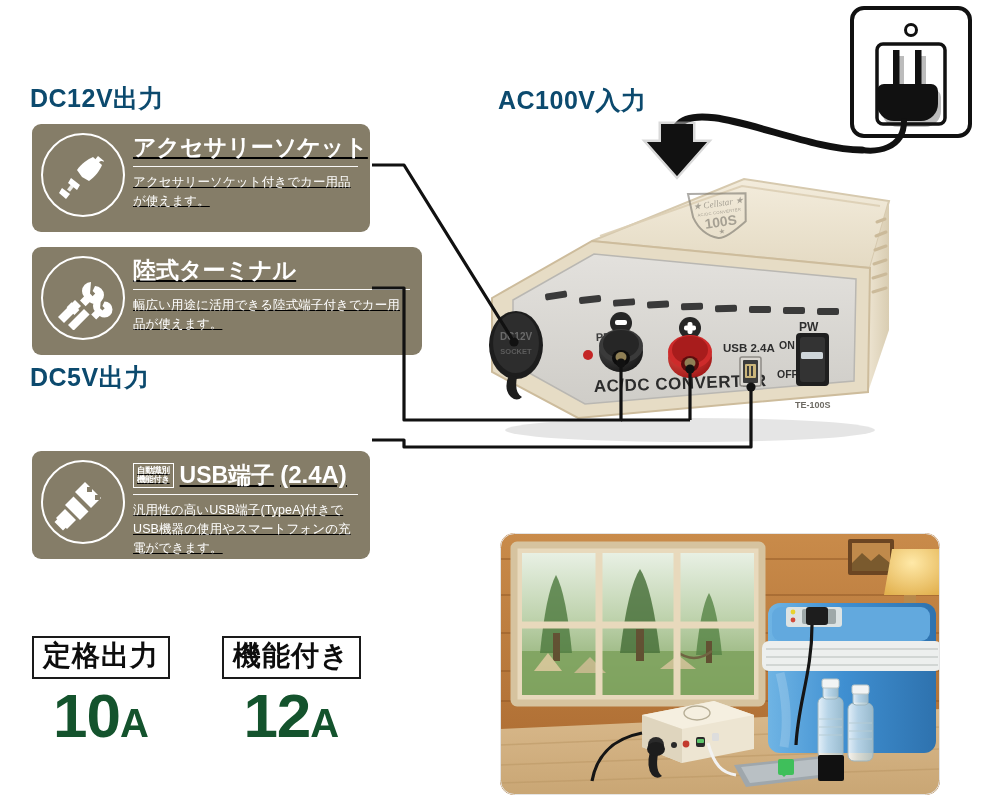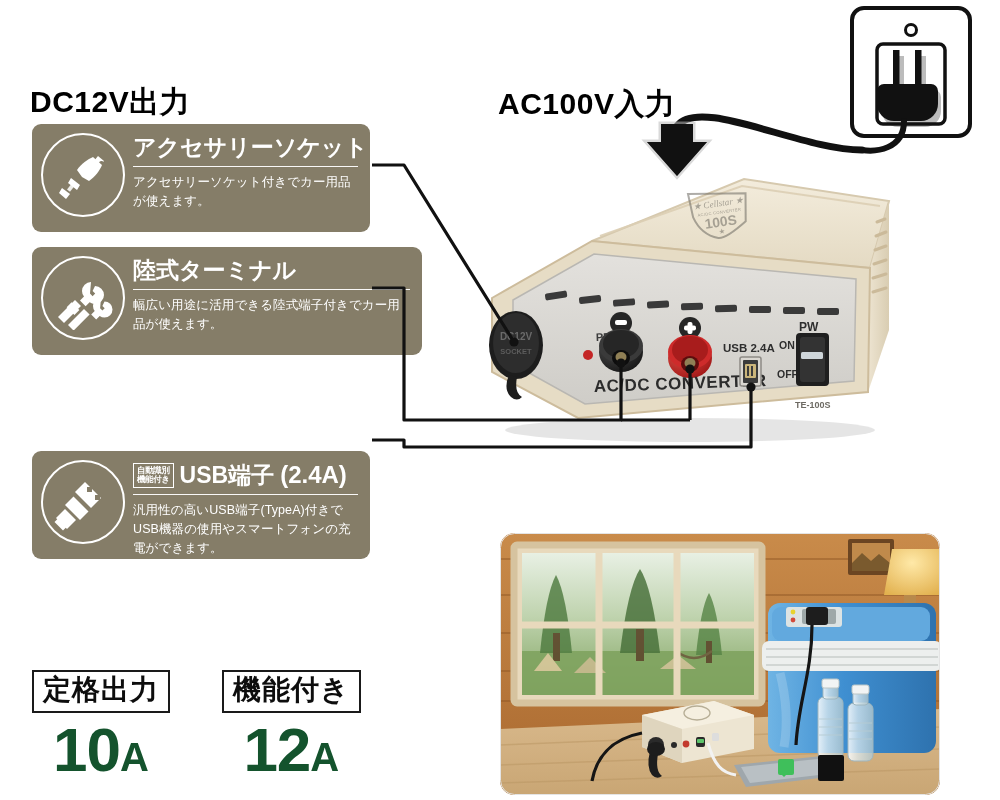--- a/index.html
+++ b/index.html
@@ -7,36 +7,37 @@
     width: 1000px; height: 800px;
     background: #ffffff;
     font-family: "Liberation Sans", "DejaVu Sans", sans-serif;
     overflow: hidden;
   }
   #stage { position: relative; width: 1000px; height: 800px; }
 
   
   .sec-head {
     position: absolute;
-    font-size: 30px;
+    font-size: 25px;
     font-weight: 700;
     letter-spacing: .5px;
-    color: #000000;
+    color: #0c4a6e;
     white-space: nowrap;
     text-align: center;
   }
 
   
   .card {
     position: absolute;
     background: #857D68;
     border-radius: 9px;
     display: flex;
     align-items: flex-start;
     padding: 9px 12px 9px 9px;
+    text-decoration: underline;
   }
   .card-ico {
     flex: 0 0 auto;
     width: 84px; height: 84px;
     border-radius: 50%;
     border: 2px solid #ffffff;
     display: flex; align-items: center; justify-content: center;
     margin-right: 8px;
   }
   .card-body { flex: 1 1 auto; padding-top: 2px; min-width: 0; }
@@ -54,21 +55,21 @@
     display: inline-block;
     border: 1.5px solid #ffffff;
     font-size: 8.5px; line-height: 1.14;
     padding: 2px 3px; font-weight: 700;
     text-align: center; white-space: nowrap;
     letter-spacing: -.4px;
   }
   .usb-amp { font-size: 24px; }
 
   
-  .spec { position: absolute; text-align: center; margin-top: 34px; }
+  .spec { position: absolute; text-align: center; }
   .spec-label {
     border: 2.5px solid #1a1a1a;
     font-size: 28px; font-weight: 700; color: #0d0d0d;
     padding: 4px 9px 6px; letter-spacing: 1px;
     white-space: nowrap; line-height: 1.02;
   }
   .spec-value {
     font-size: 62px; font-weight: 700; color: #14532d;
     letter-spacing: -1px; line-height: 1.08; margin-top: 4px;
   }
@@ -130,20 +131,21 @@
     </div>
     <div class="card-body">
       <div class="card-title">
         <span>陸式ターミナル</span>
       </div>
       <div class="card-rule"></div>
       <div class="card-desc">幅広い用途に活用できる陸式端子付きでカー用品が使えます。</div>
     </div>
   </div>
 
+  <div class="sec-head" style="left:30px; top:361px;">DC5V出力</div>
 
   <div class="card" style="left:32px; top:413px; width:338px; height:108px;margin-top:38px;">
     <div class="card-ico">
       <svg width="64" height="64" viewBox="0 0 64 64">
         <g fill="#ffffff">
           <path d="M34 12 l16 16 -10 10 -16-16z"></path>
           <rect x="36" y="17" width="5" height="5" fill="#857D68"></rect>
           <rect x="44" y="25" width="5" height="5" fill="#857D68"></rect>
           <path d="M22.5 26.5 l15 15 -8.5 8.5 -15-15z"></path>
           <path d="M14 39 l11 11 -9 9 -11-11z"></path>

